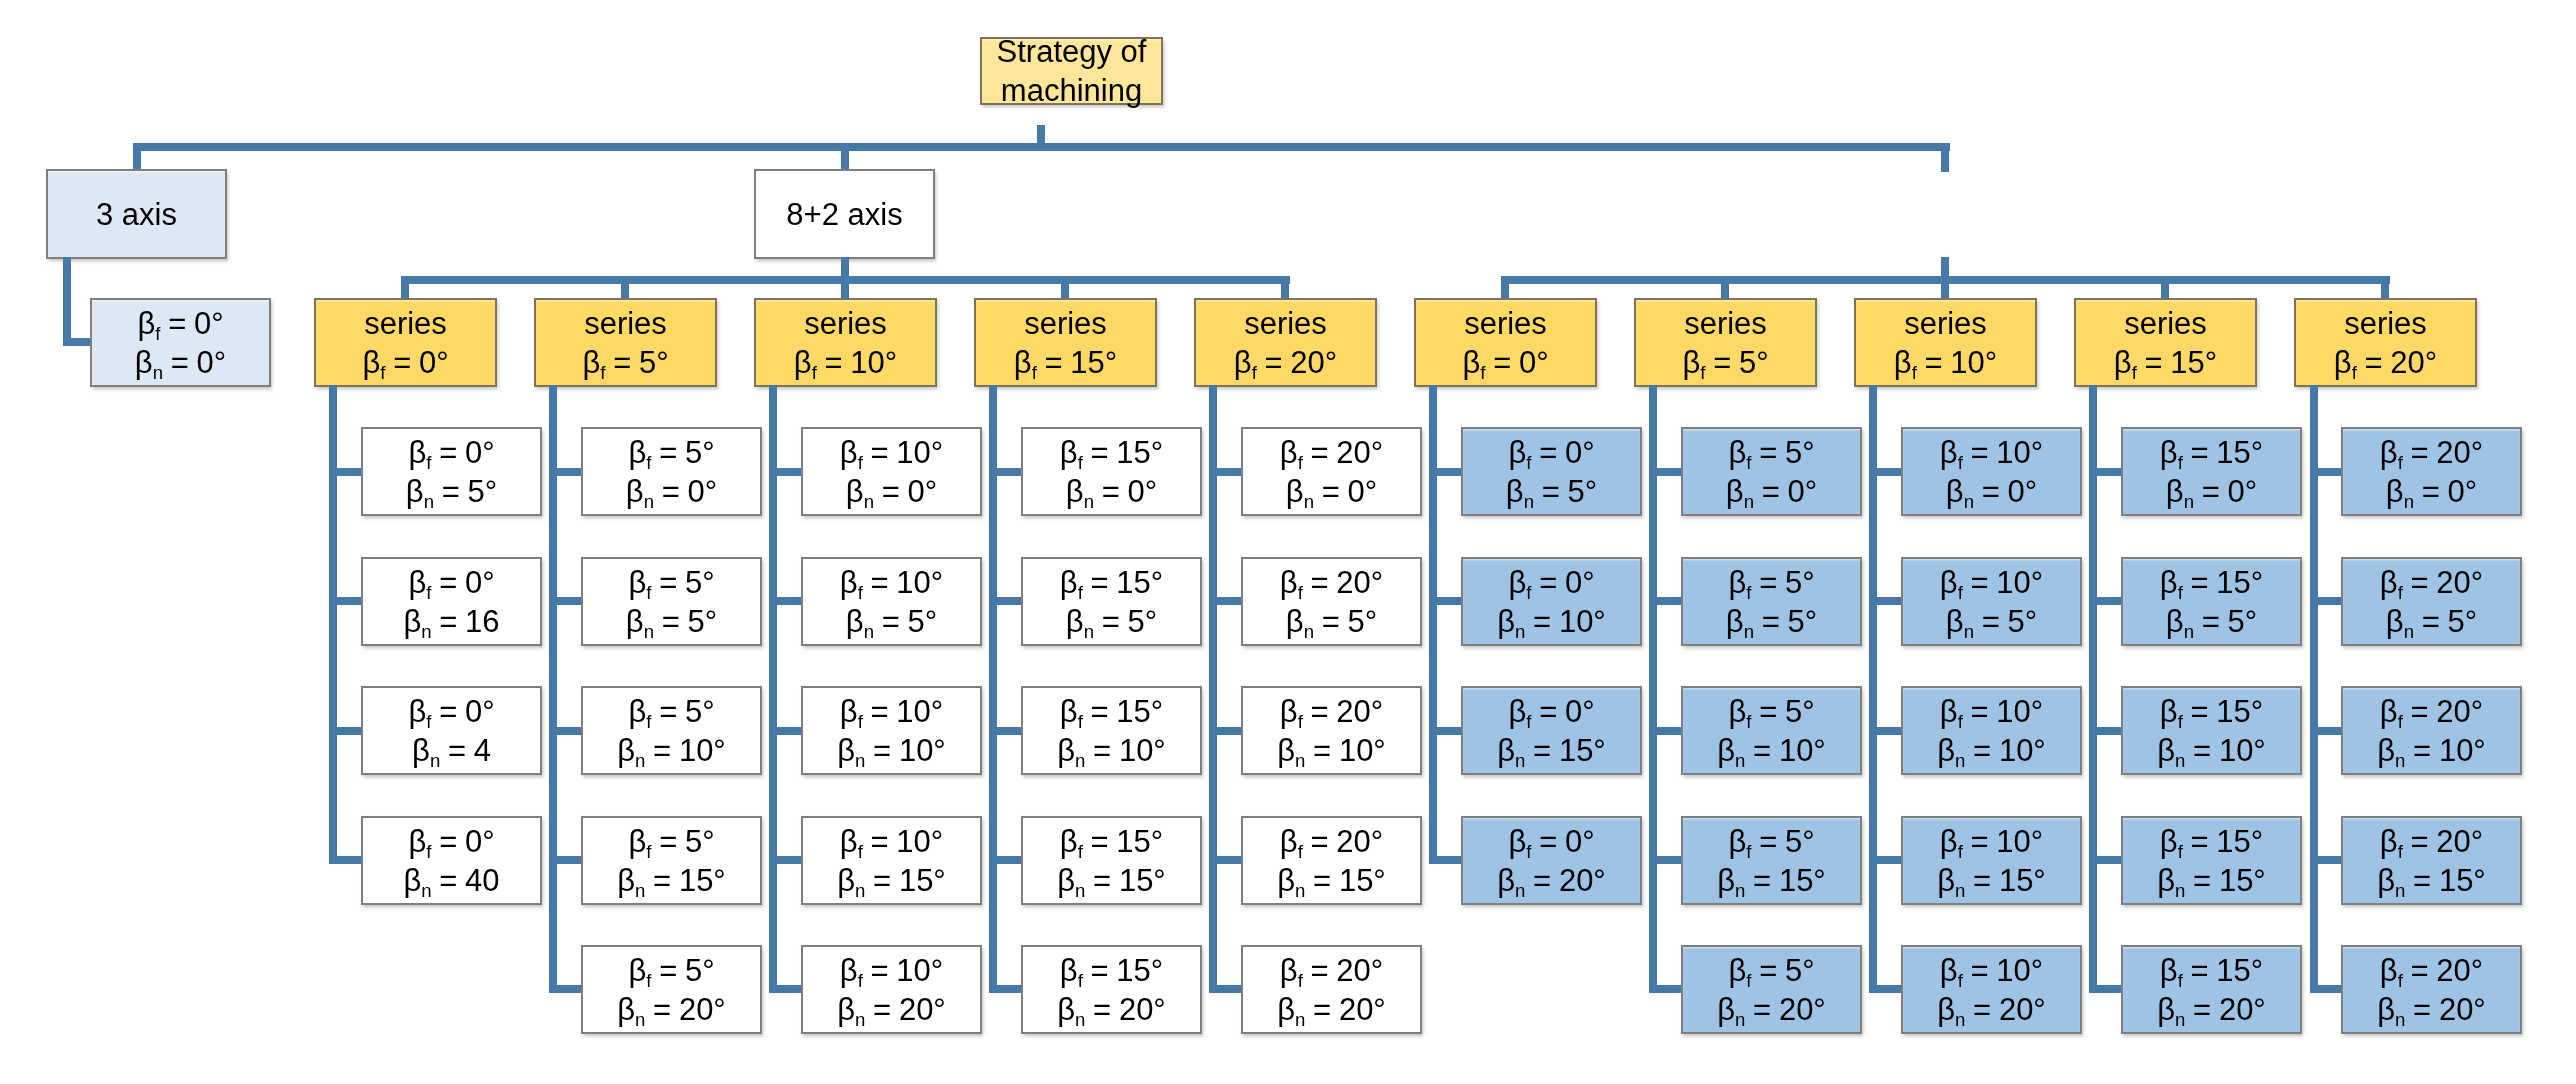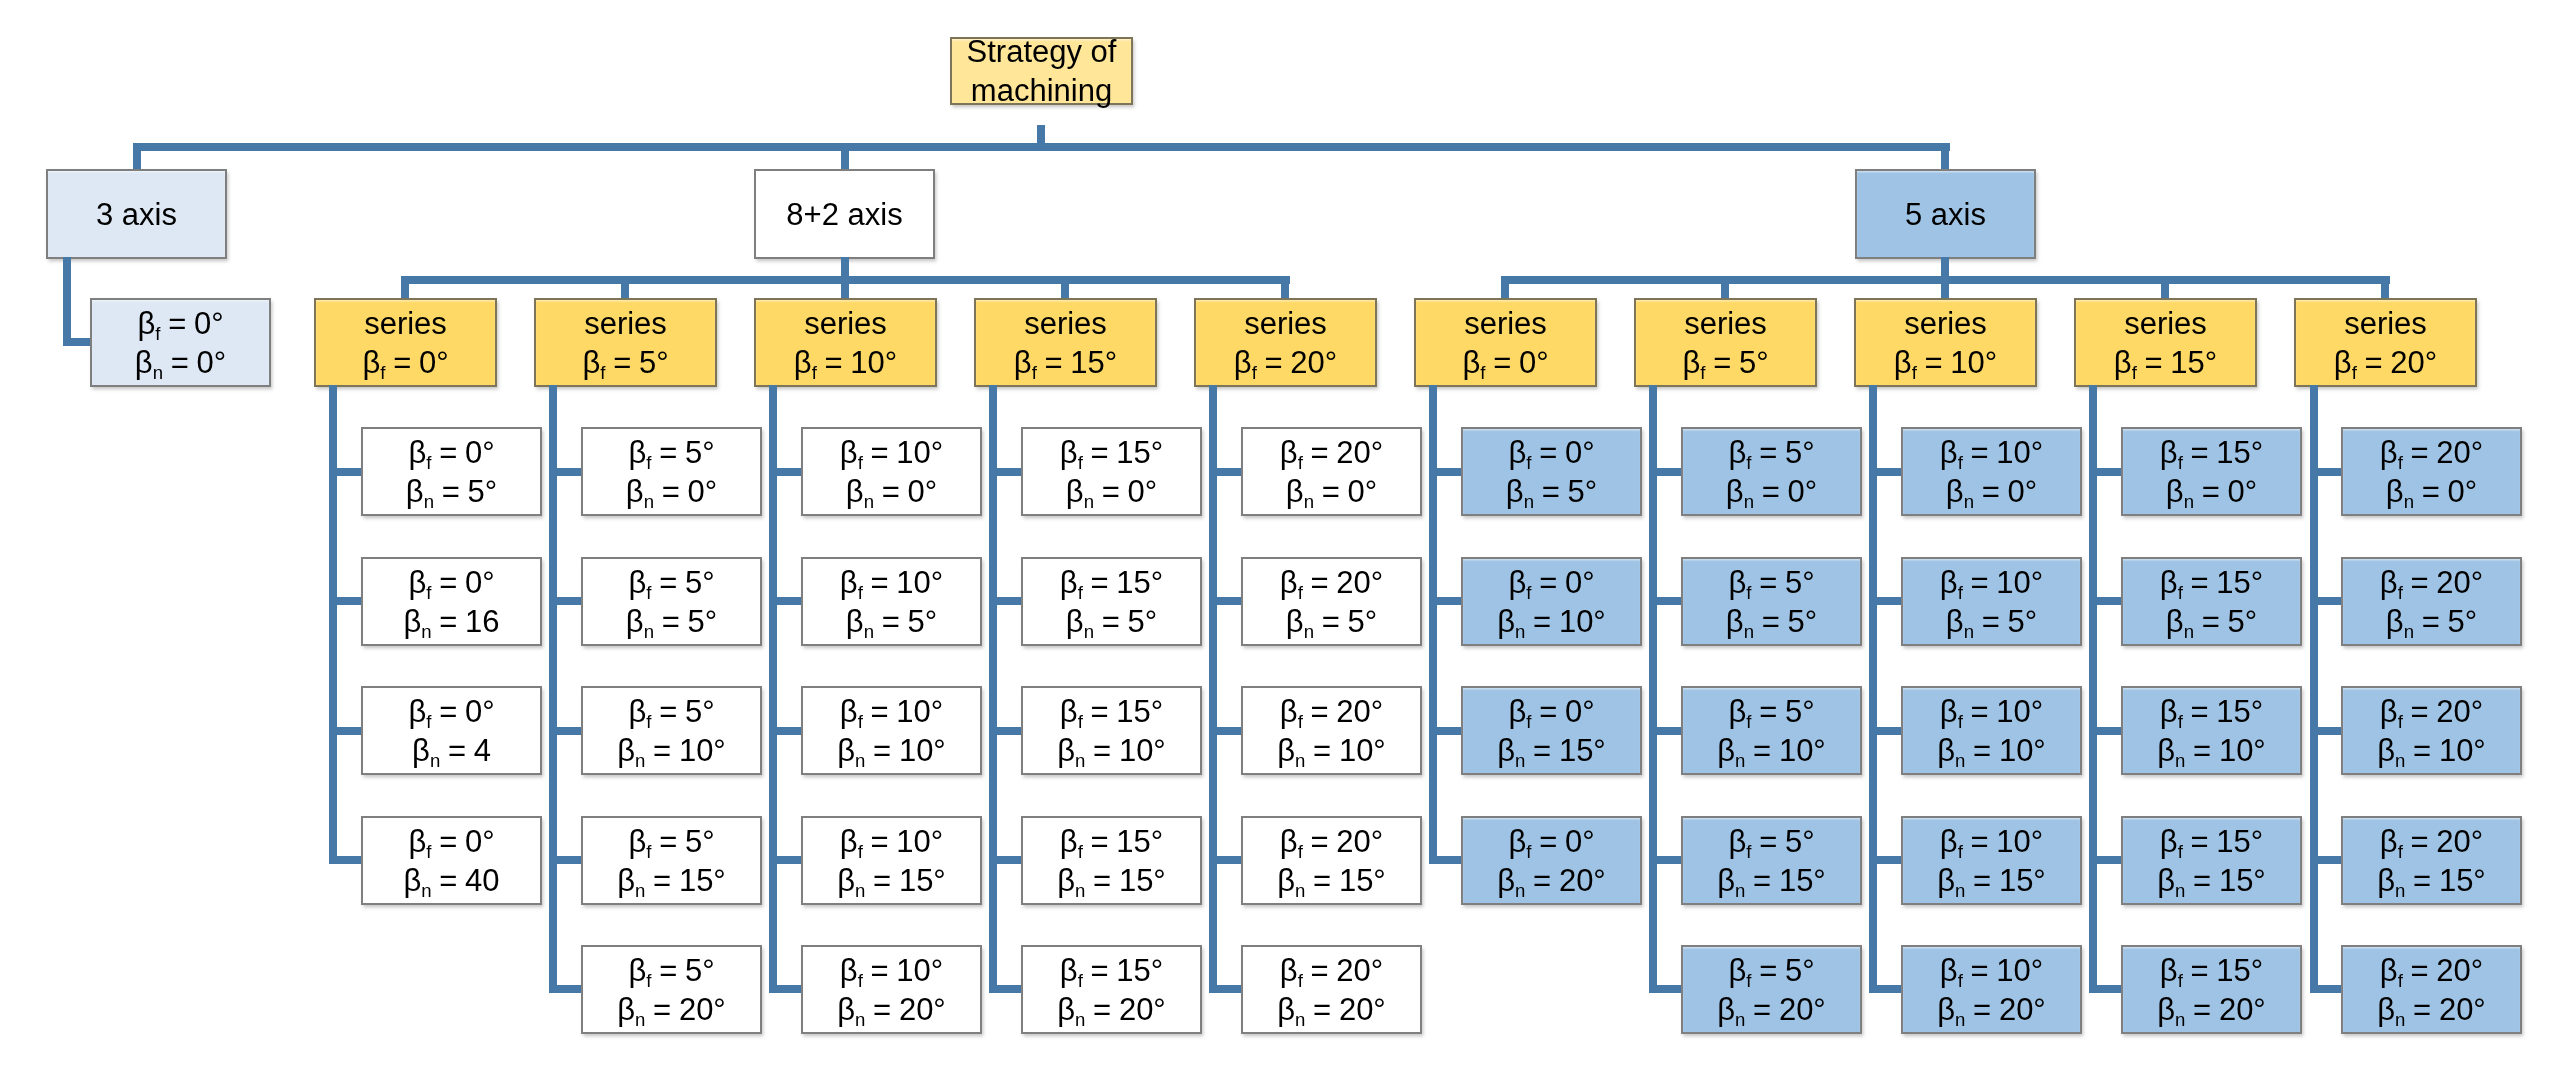--- a/index.html
+++ b/index.html
@@ -26,40 +26,37 @@
   .ln{position:absolute; background:var(--line);}
   sub{font-size:0.6em; line-height:0; vertical-align:-0.3em;}
   .eq{margin:0 7.7px;}
   .bline{white-space:nowrap;}
 </style>
 </head>
 <body>
 
 <div id="canvas">
 
-  <div class="box fill-root" style="left:950px;top:37px;width:183px;height:68px;">
+  <div class="box fill-root" style="left:980px;top:37px;width:183px;height:68px;">
     <div>Strategy of</div>
     <div>machining</div>
   </div>
 
   <div class="ln" style="left:1037px;top:125px;width:8.4px;height:21px;"></div>
   <div class="ln" style="left:133px;top:143px;width:1817px;height:8.4px;"></div>
   <div class="ln" style="left:133px;top:149px;width:8.4px;height:22.5px;"></div>
   <div class="ln" style="left:841px;top:149px;width:8.4px;height:22.5px;"></div>
   <div class="ln" style="left:1941px;top:149px;width:8.4px;height:22.5px;"></div>
 
   <div class="box fill-lightblue" style="left:46px;top:169px;width:181px;height:90px;">
     <div>3 axis</div>
   </div>
   <div class="box fill-white" style="left:754px;top:169px;width:181px;height:90px;">
     <div>8+2 axis</div>
   </div>
-  <div class="box fill-blue" style="left:1855px;top:169px;width:181px;height:90px;">
-    <div>5 axis</div>
-  </div>
 
   <div class="ln" style="left:63px;top:257px;width:8.4px;height:89px;"></div>
   <div class="ln" style="left:67px;top:338px;width:25px;height:8.4px;"></div>
 
   <div class="box fill-lightblue" style="left:90px;top:298px;width:181px;height:89px;">
     <div class="bline"><span>β</span><sub>f</sub><span class="eq">=</span><span>0°</span></div>
     <div class="bline"><span>β</span><sub>n</sub><span class="eq">=</span><span>0°</span></div>
   </div>
 
   <div class="ln" style="left:841px;top:257px;width:8.4px;height:21px;"></div>

